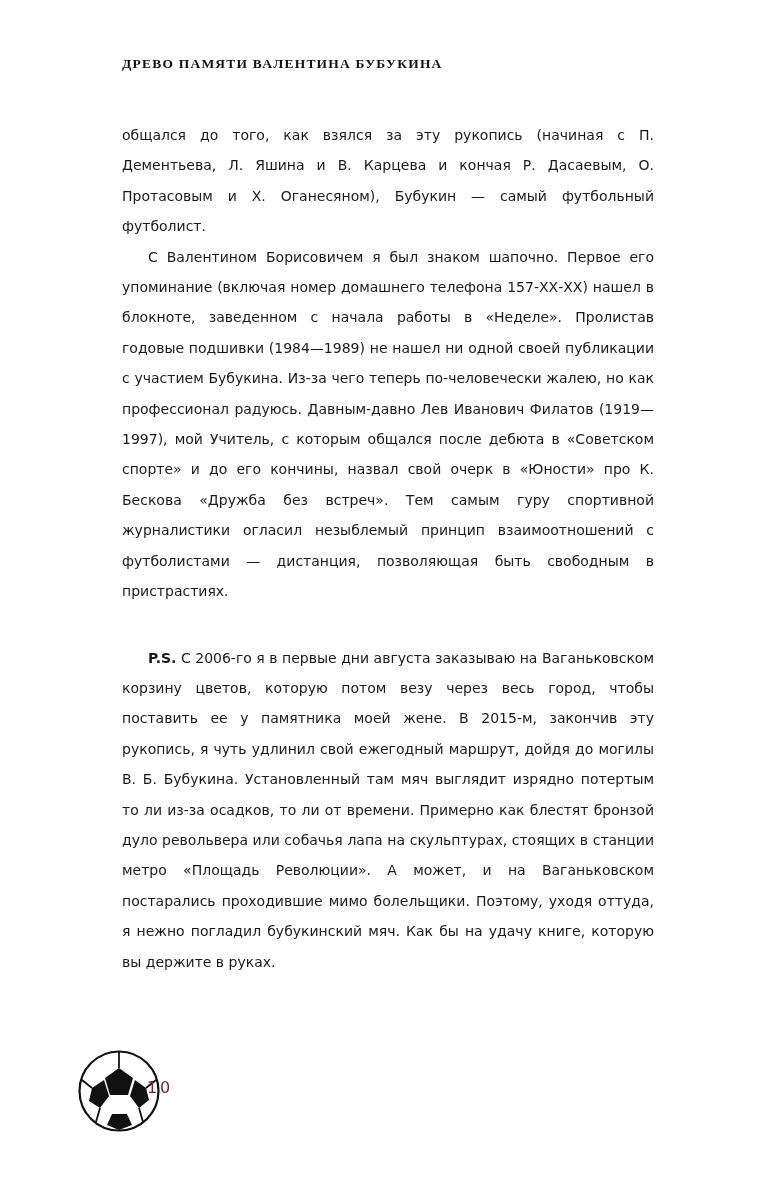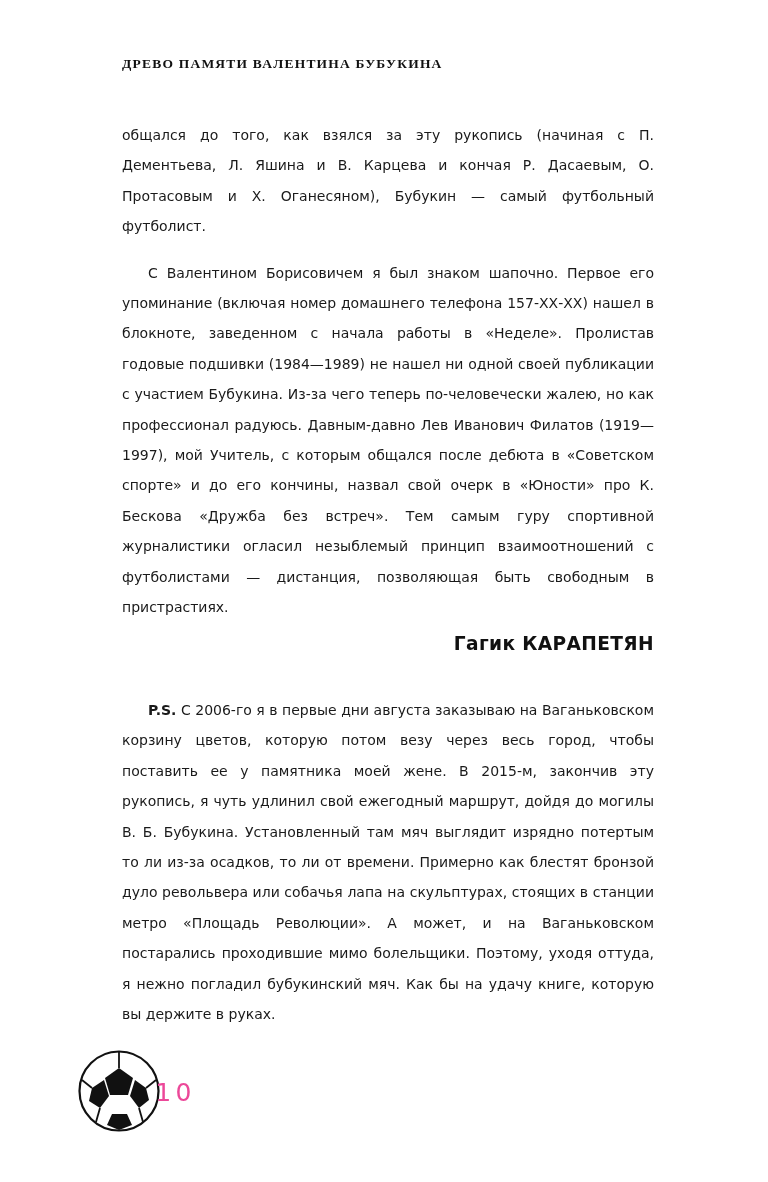--- a/index.html
+++ b/index.html
@@ -48,21 +48,21 @@
     margin: 0;
     font-size: 14px;
     line-height: 30.4px;
     text-align: justify;
     text-justify: inter-word;
     color: #1a1a1a;
     font-family: "DejaVu Sans", sans-serif;
     hyphens: manual;
   }
   .para + .para {
-    margin-top: 16px;
+    margin-top: 0;
   }
   .para.indent {
     text-indent: 26px;
   }
 
   .byline {
     margin-top: 6px;
     font-size: 18.6px;
     line-height: 30.4px;
     font-weight: 700;
@@ -92,41 +92,40 @@
     left: 0;
     top: 0;
     width: 82px;
     height: 82px;
   }
   .folio-number {
     position: absolute;
     left: 46px;
     top: 28px;
     width: 72px;
-    text-align: right;
-    font-size: 25px;
+    text-align: center;
+    font-size: 16px;
     letter-spacing: 0.18em;
-    color: #ec4899;
+    color: #7f1d1d;
     font-family: "DejaVu Sans", sans-serif;
   }
 </style>
 </head>
 <body>
 
 <div class="page">
 
   <div class="running-head">Древо памяти Валентина Бубукина</div>
 
   <div class="text-column">
 
     <p class="para">общался до того, как взялся за эту рукопись (начиная с П. Дементьева, Л. Яшина и В. Карцева и кончая Р. Дасаевым, О. Протасовым и Х. Оганесяном), Бубукин — самый футбольный футболист.</p>
 
     <p class="para indent">С Валентином Борисовичем я был знаком шапочно. Первое его упоминание (включая номер домашнего телефона 157-ХХ-ХХ) нашел в блокноте, заведенном с начала работы в «Неделе». Пролистав годовые подшивки (1984—1989) не нашел ни одной своей публикации с участием Бубукина. Из-за чего теперь по-человечески жалею, но как профессионал радуюсь. Давным-давно Лев Иванович Филатов (1919—1997), мой Учитель, с которым общался после дебюта в «Советском спорте» и до его кончины, назвал свой очерк в «Юности» про К. Бескова «Дружба без встреч». Тем самым гуру спортивной журналистики огласил незыблемый принцип взаимоотношений с футболистами — дистанция, позволяющая быть свободным в пристрастиях.</p>
 
-    <div class="byline">Гагик КАРАПЕТЯН</div>
 
     <div class="ps-block">
       <p class="para indent"><span class="nowrap-bold">P.S.</span><span> С 2006-го я в первые дни августа заказываю на Ваганьковском корзину цветов, которую потом везу через весь город, чтобы поставить ее у памятника моей жене. В 2015-м, закончив эту рукопись, я чуть удлинил свой ежегодный маршрут, дойдя до могилы В. Б. Бубукина. Установленный там мяч выглядит изрядно потертым то ли из-за осадков, то ли от времени. Примерно как блестят бронзой дуло револьвера или собачья лапа на скульптурах, стоящих в станции метро «Площадь Революции». А может, и на Ваганьковском постарались проходившие мимо болельщики. Поэтому, уходя оттуда, я нежно погладил бубукинский мяч. Как бы на удачу книге, которую вы держите в руках.</span></p>
     </div>
 
   </div>
 
   <div class="folio">
     <svg class="ball" viewBox="0 0 82 82">
       <circle cx="41" cy="41" r="39.5" fill="#ffffff" stroke="#111111" stroke-width="2.2"></circle>

